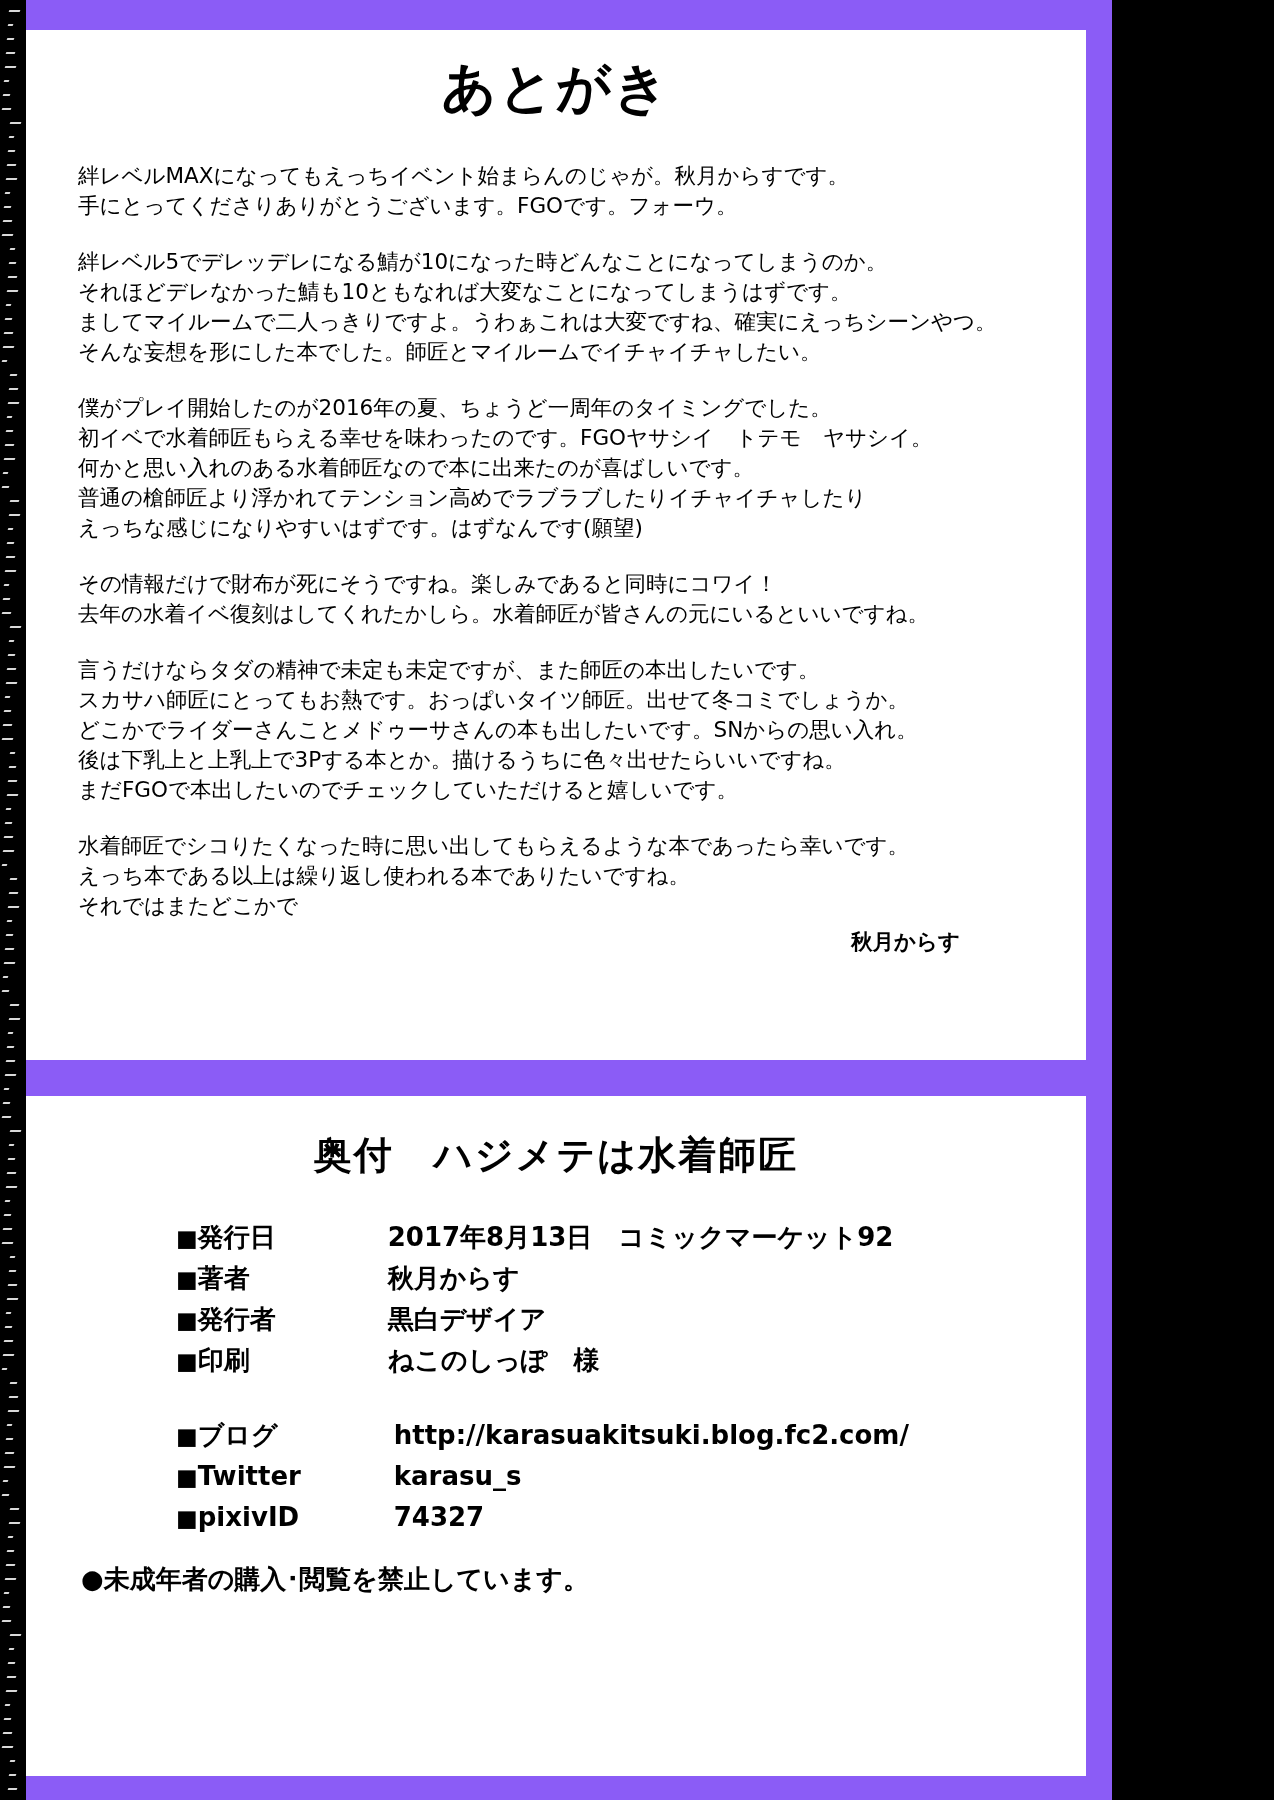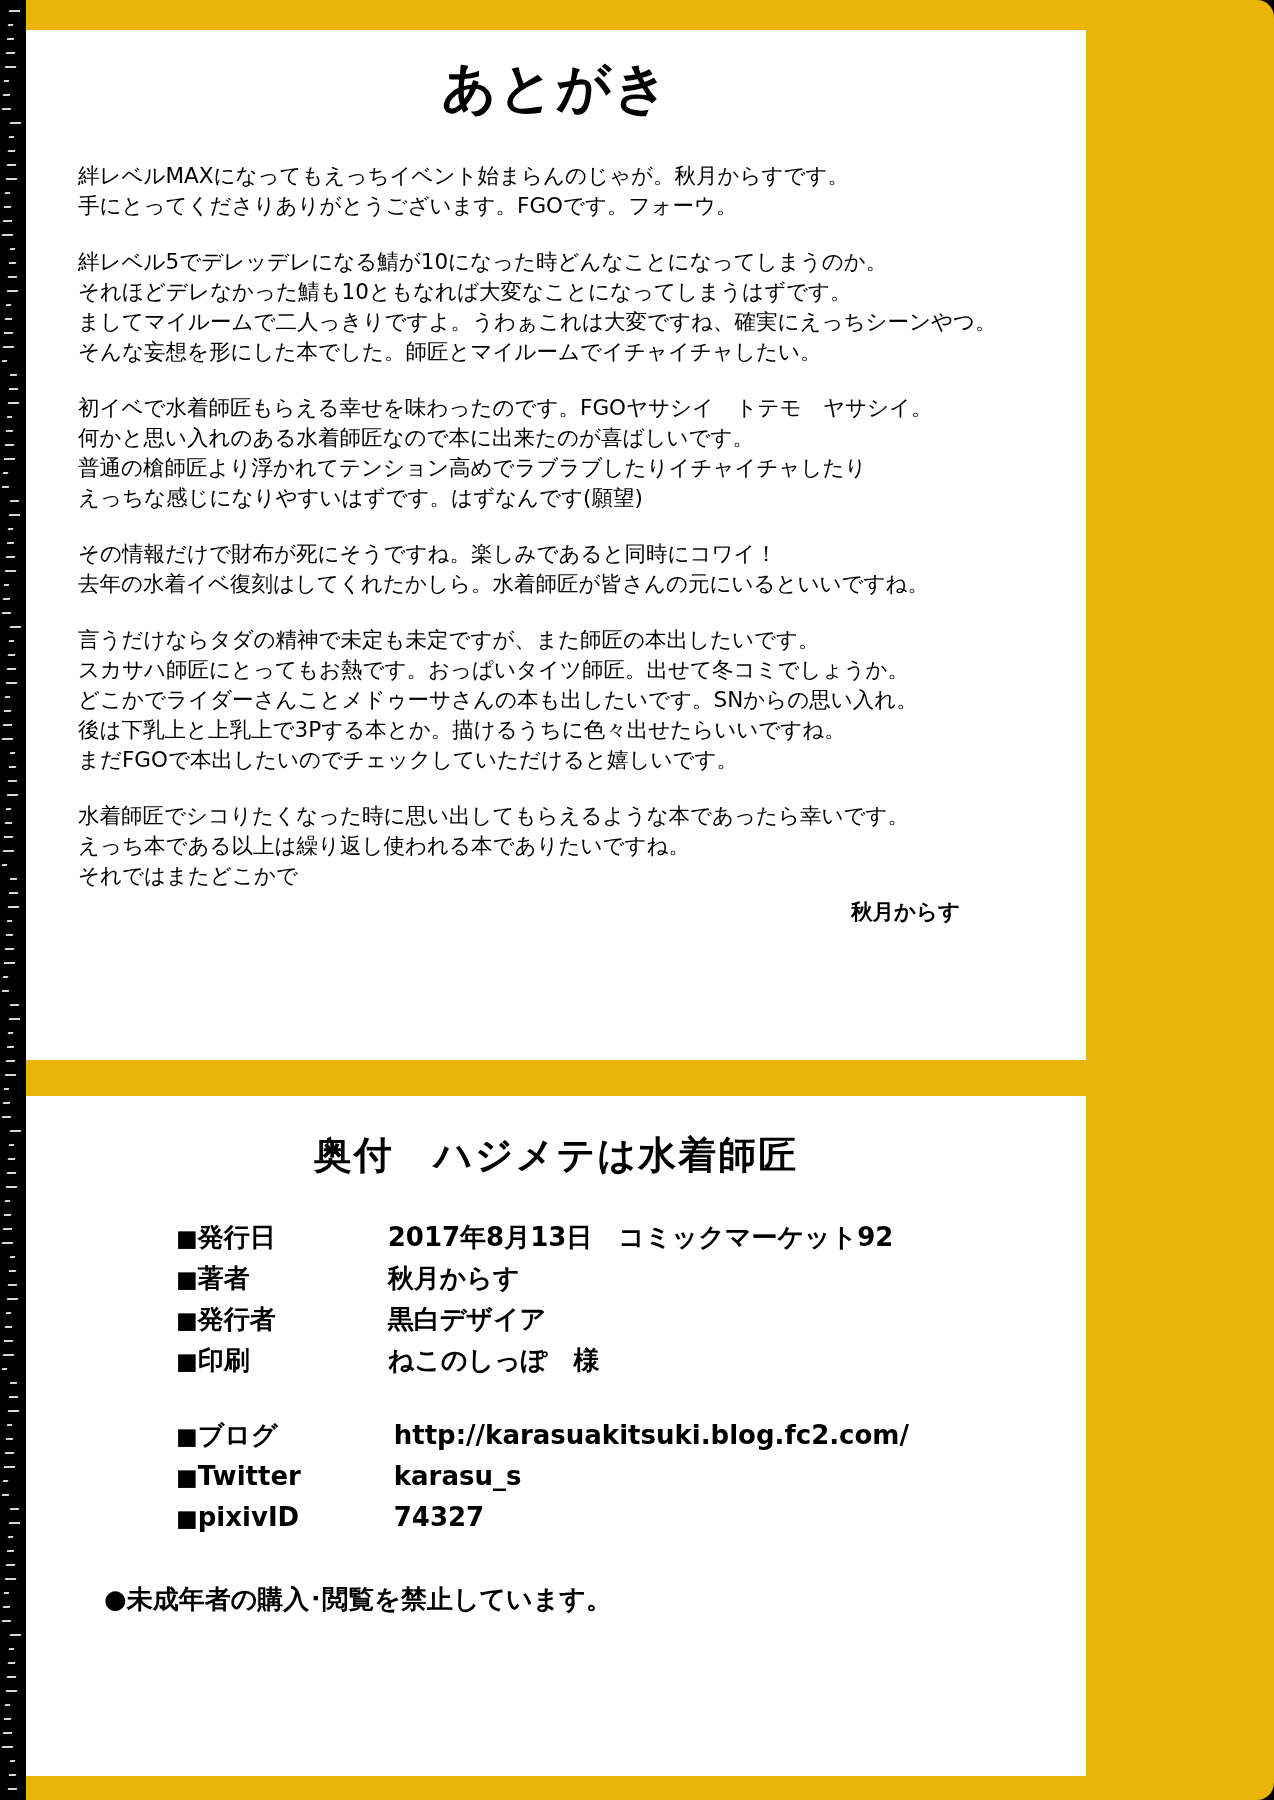--- a/index.html
+++ b/index.html
@@ -10,24 +10,23 @@
   body {
     width: 1274px;
     height: 1800px;
     font-family: "DejaVu Sans", "Liberation Sans", sans-serif;
     position: relative;
     overflow: hidden;
   }
   .page {
     position: absolute;
     left: 0; top: 0;
-    width: 1274px;
+    width: 1112px;
     height: 1800px;
-    background: #eab308;
-    border-radius: 17px;
+    background: #8b5cf6;
   }
   
   .afterword-panel {
     position: absolute;
     left: 26px;
     top: 30px;
     width: 1060px;
     height: 1030px;
     background: #ffffff;
   }
@@ -97,22 +96,22 @@
   }
   .colo-label.wide {
     width: 196px;
   }
   .colophon-block2 {
     margin-top: 34px;
     padding-left: 150px;
     color: #000;
   }
   .notice {
-    margin-top: 42px;
-    padding-left: 78px;
+    margin-top: 22px;
+    padding-left: 55px;
     color: #000;
   }
   .notice-line {
     font-size: 26px;
     line-height: 38px;
     font-weight: 600;
     white-space: nowrap;
   }
   
   .edge {
@@ -276,20 +275,21 @@
           <div class="line">絆レベルMAXになってもえっちイベント始まらんのじゃが。秋月からすです。</div>
           <div class="line">手にとってくださりありがとうございます。FGOです。フォーウ。</div>
         </div>
         <div class="para">
           <div class="line">絆レベル5でデレッデレになる鯖が10になった時どんなことになってしまうのか。</div>
           <div class="line">それほどデレなかった鯖も10ともなれば大変なことになってしまうはずです。</div>
           <div class="line">ましてマイルームで二人っきりですよ。うわぁこれは大変ですね、確実にえっちシーンやつ。</div>
           <div class="line">そんな妄想を形にした本でした。師匠とマイルームでイチャイチャしたい。</div>
         </div>
         <div class="para">
+          <div class="line">僕がプレイ開始したのが2016年の夏、ちょうど一周年のタイミングでした。</div>
           <div class="line">初イベで水着師匠もらえる幸せを味わったのです。FGOヤサシイ　トテモ　ヤサシイ。</div>
           <div class="line">何かと思い入れのある水着師匠なので本に出来たのが喜ばしいです。</div>
           <div class="line">普通の槍師匠より浮かれてテンション高めでラブラブしたりイチャイチャしたり</div>
           <div class="line">えっちな感じになりやすいはずです。はずなんです(願望)</div>
         </div>
         <div class="para">
           <div class="line">その情報だけで財布が死にそうですね。楽しみであると同時にコワイ！</div>
           <div class="line">去年の水着イベ復刻はしてくれたかしら。水着師匠が皆さんの元にいるといいですね。</div>
         </div>
         <div class="para">

